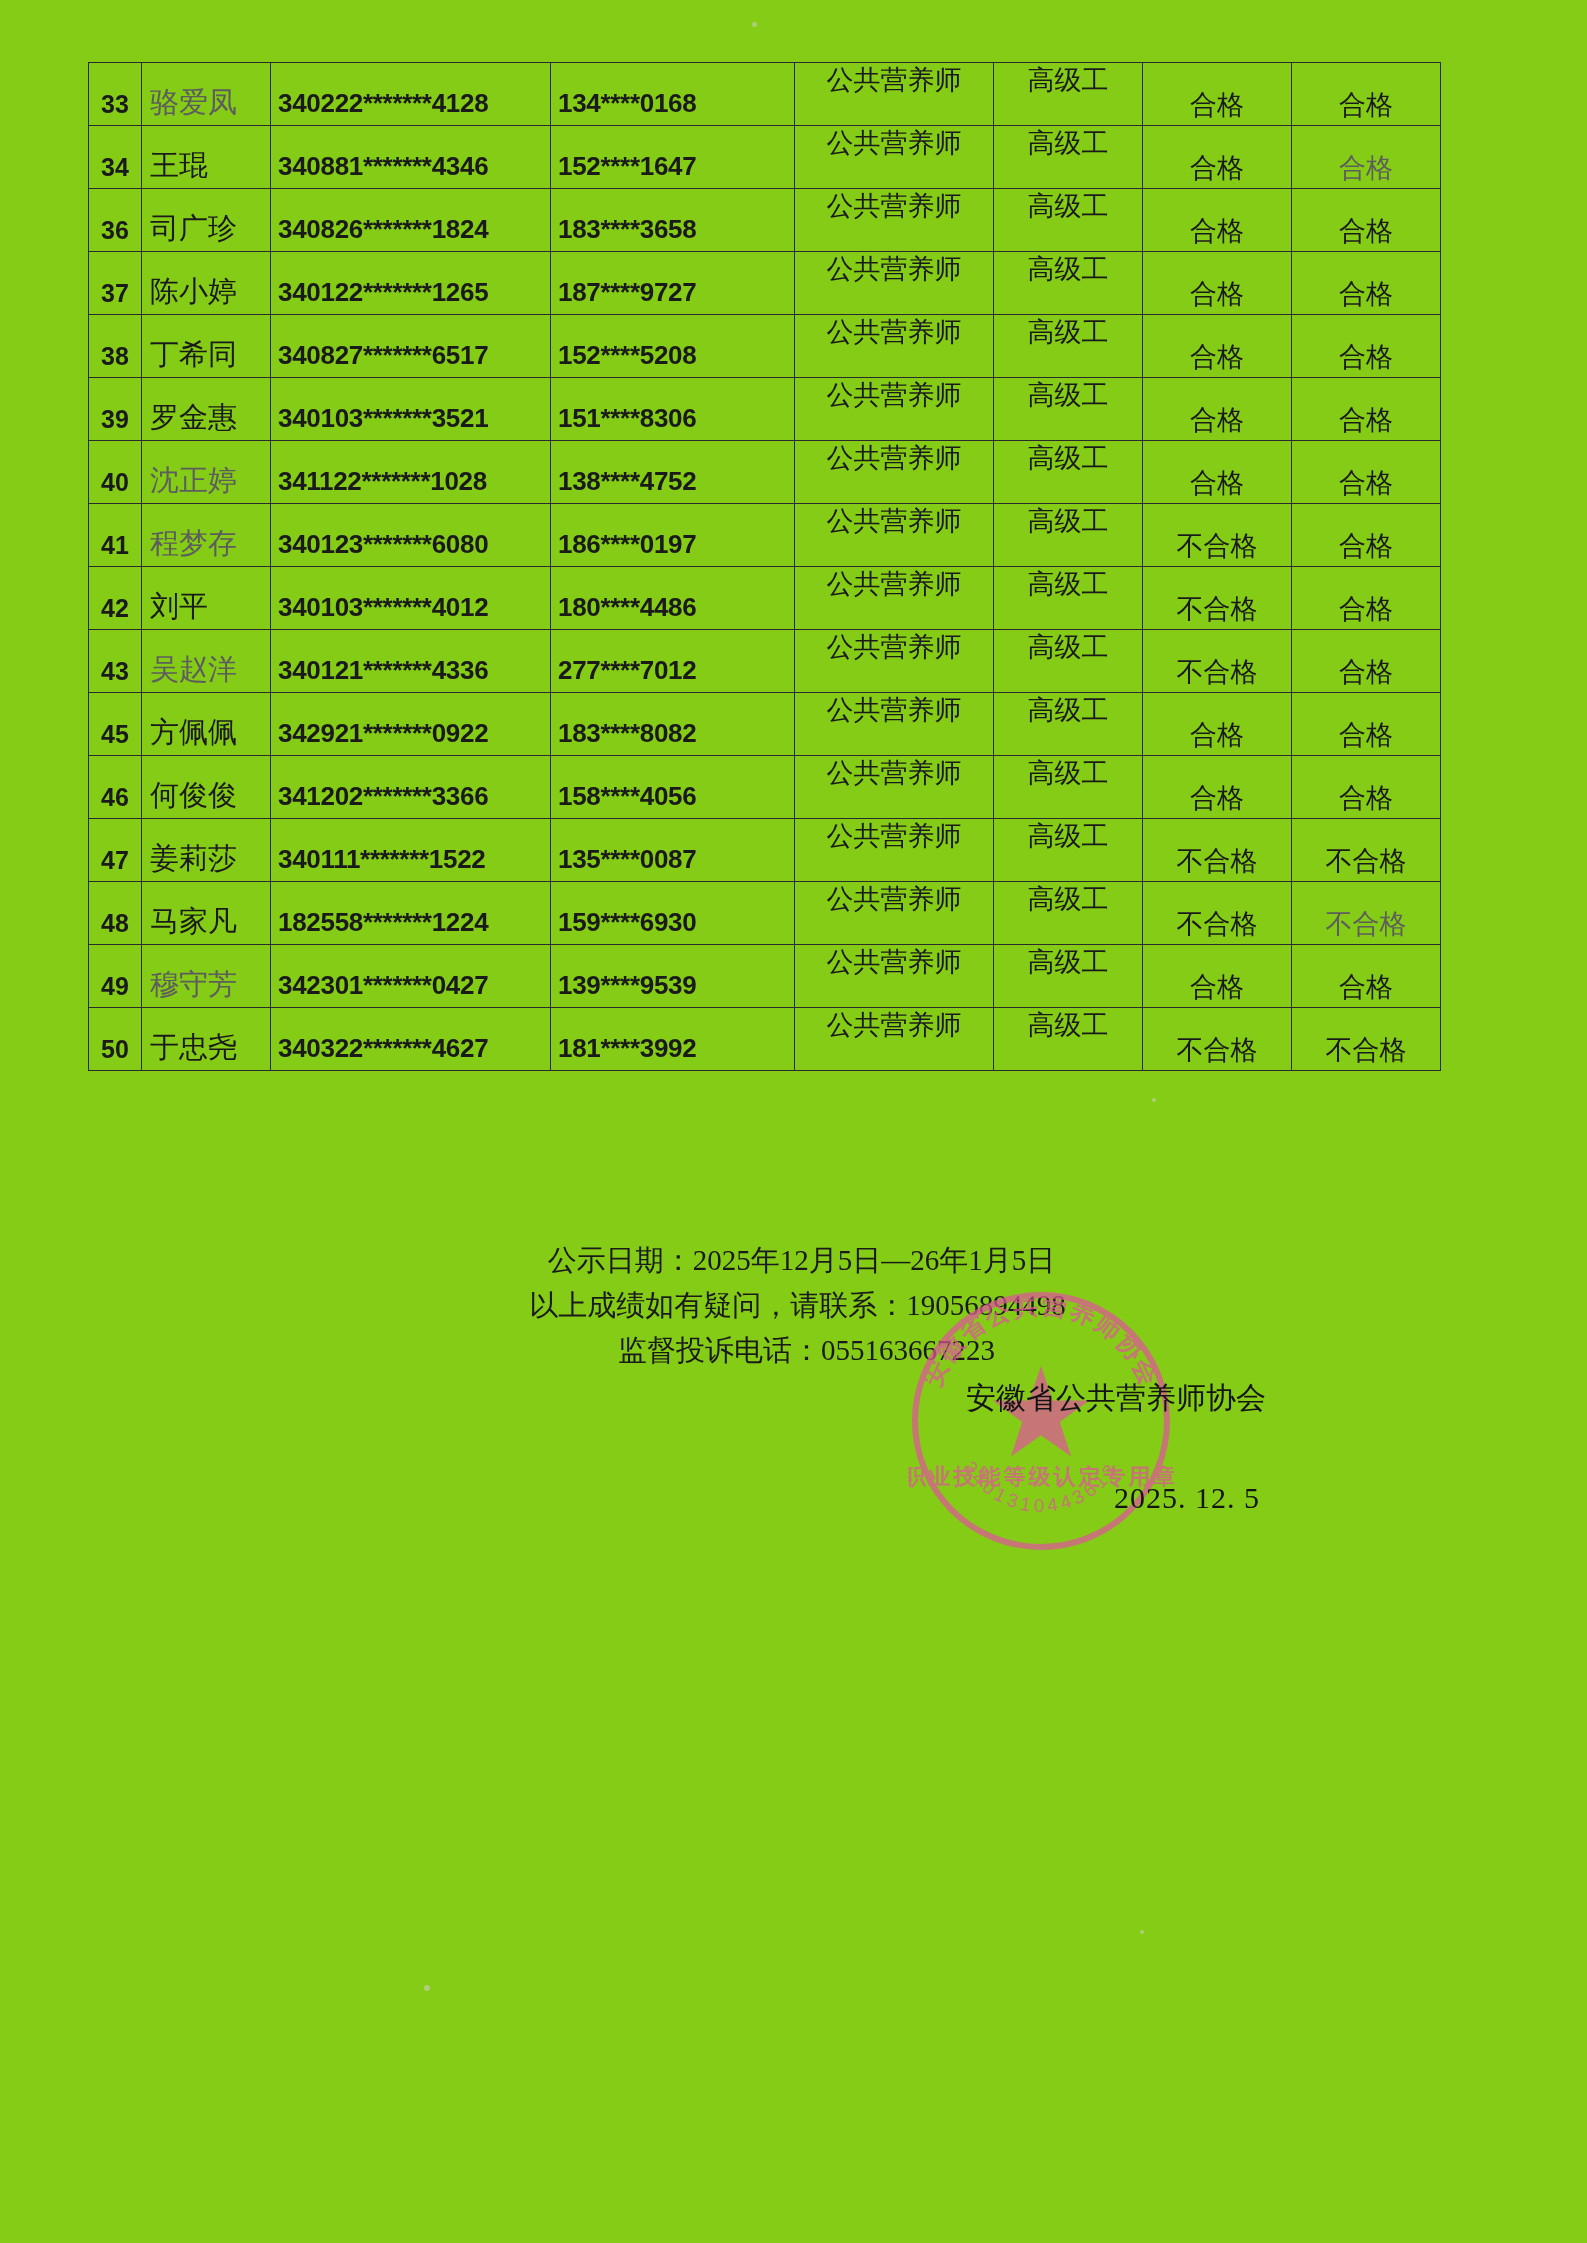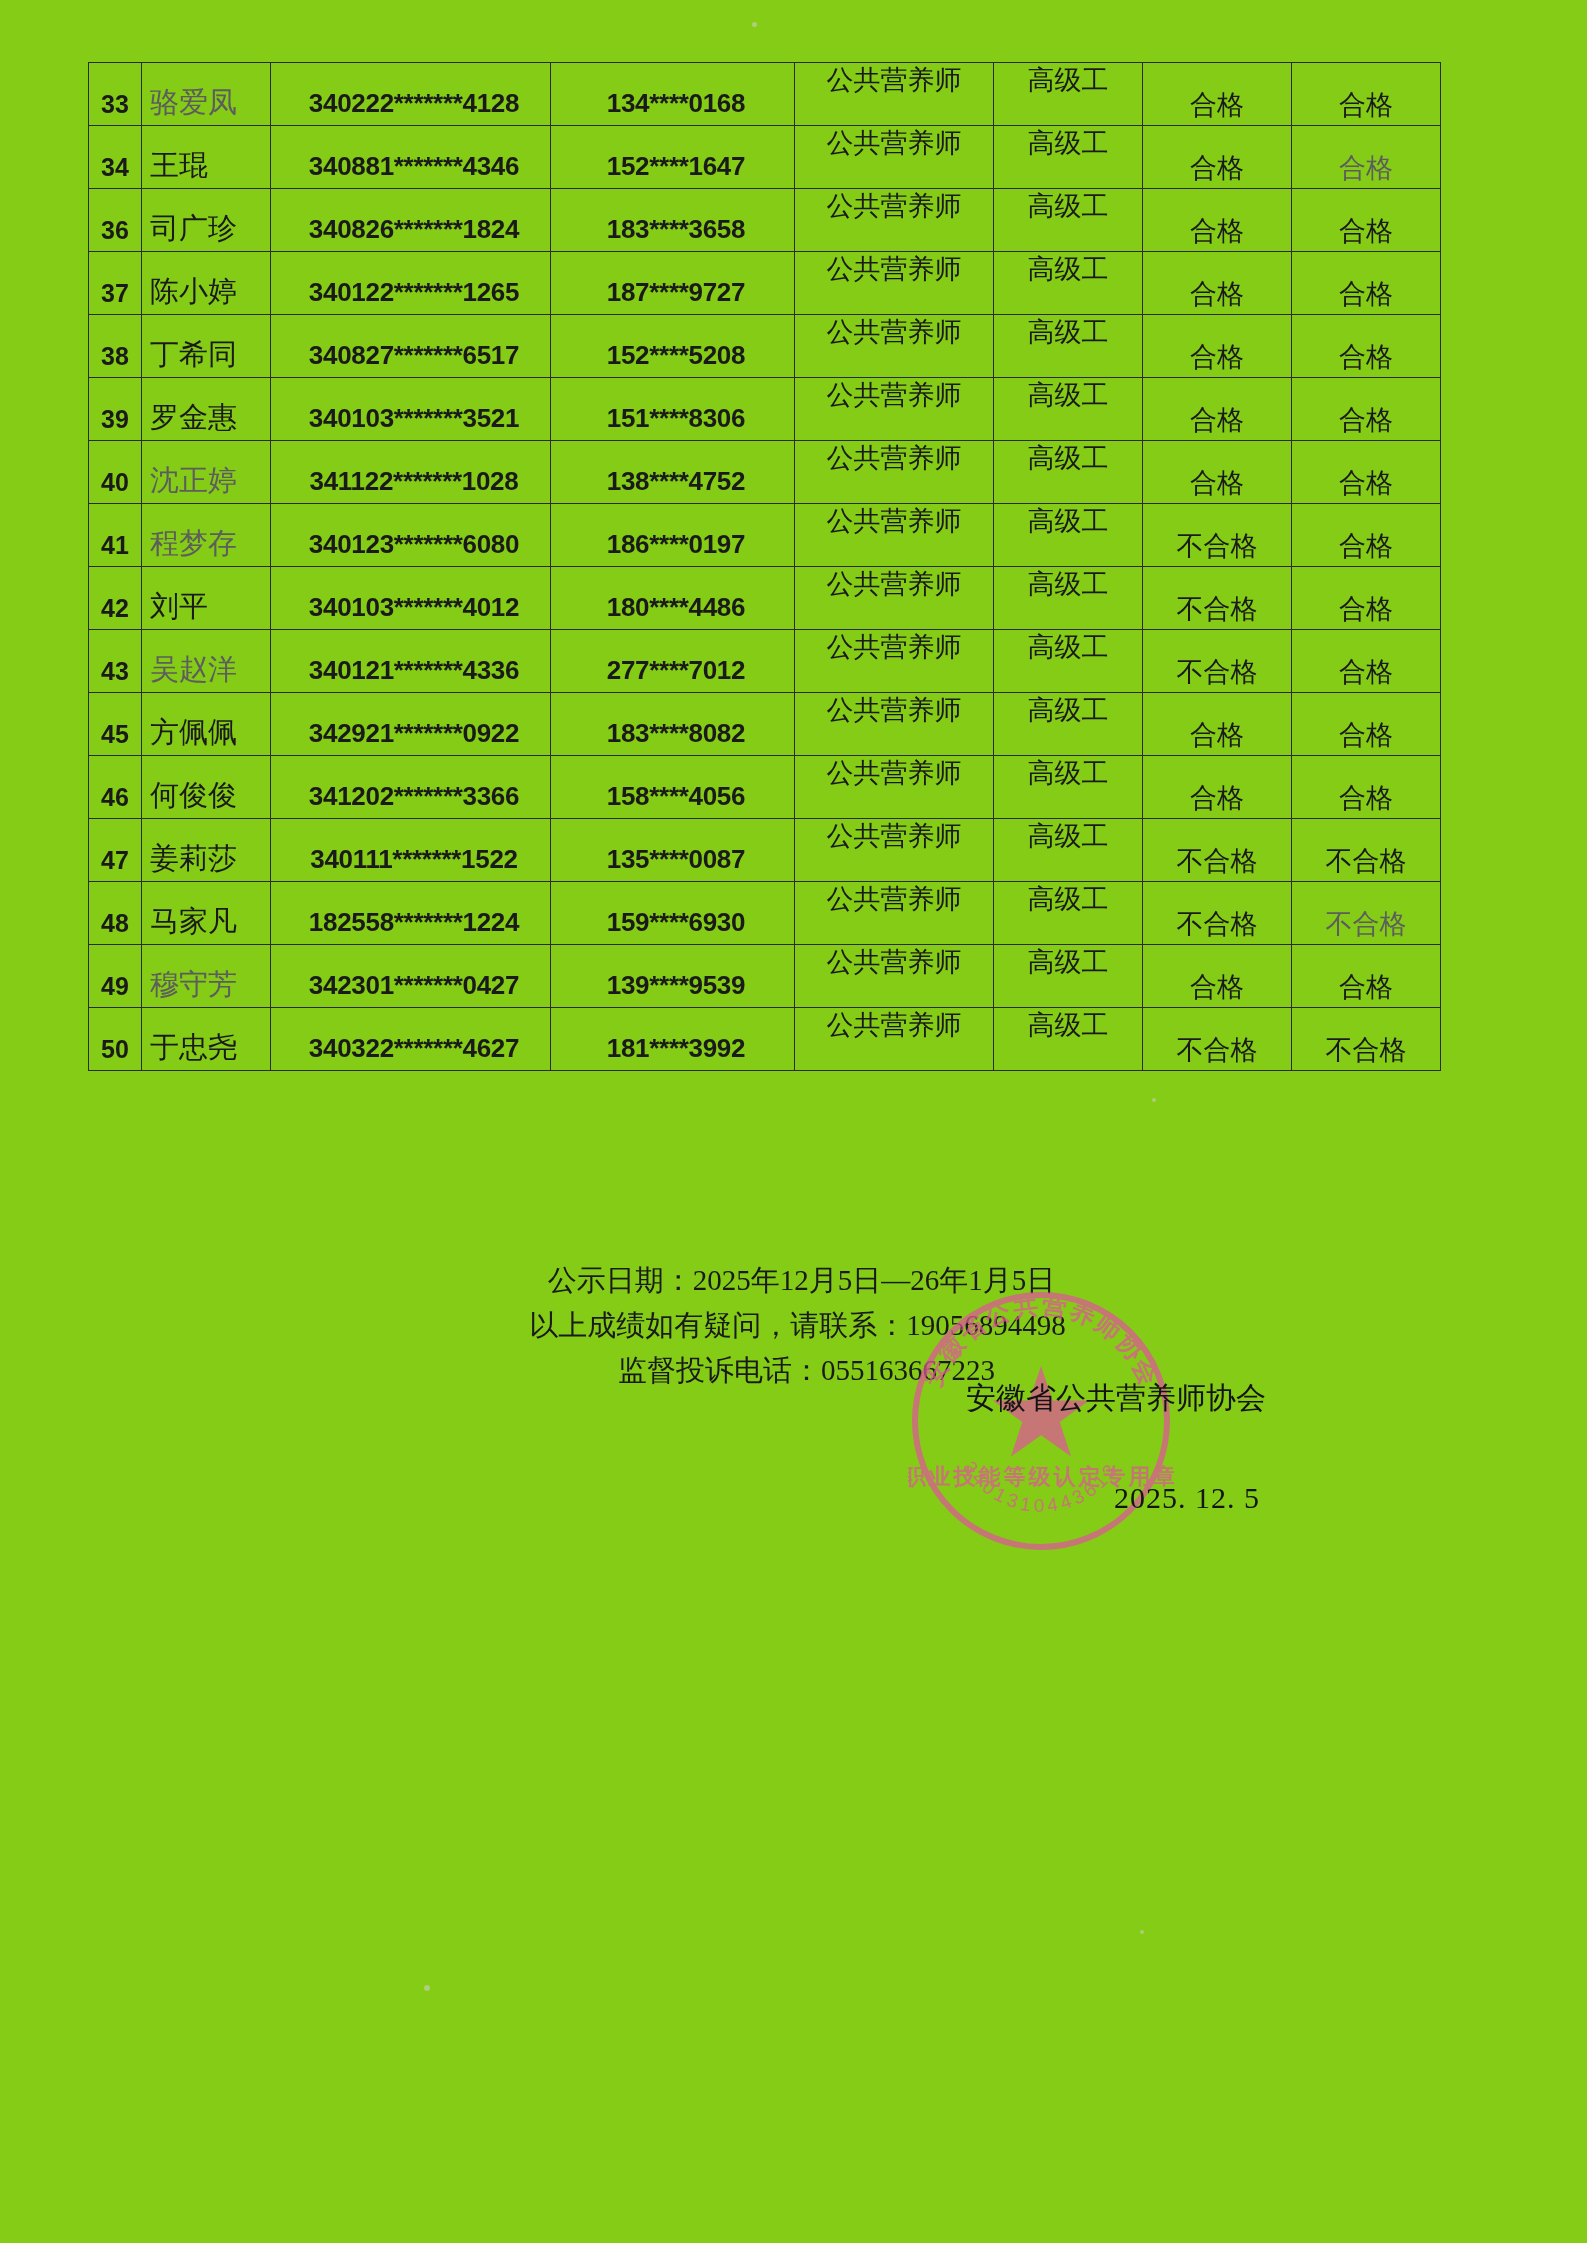--- a/index.html
+++ b/index.html
@@ -68,41 +68,41 @@
   .c-name > span,
   .c-id   > span,
   .c-tel  > span { display: block; padding-bottom: 8px; }
   .c-occ  > span,
   .c-lvl  > span { display: block; padding-top: 3px; }
   .c-r1   > span,
   .c-r2   > span { display: block; padding-bottom: 6px; }
 
   .c-seq > span  { font-family: "Liberation Sans", sans-serif; font-weight: 700; font-size: 25px; }
   .c-id > span,
-  .c-tel > span  { font-family: "Liberation Sans", sans-serif; font-weight: 700; font-size: 26px; letter-spacing: -.3px; text-align: center; }
+  .c-tel > span  { font-family: "Liberation Sans", sans-serif; font-weight: 700; font-size: 26px; letter-spacing: -.3px; }
   .c-name > span { font-size: 29px; }
   .c-occ > span,
   .c-lvl > span  { font-size: 27px; }
   .c-r1 > span,
   .c-r2 > span   { font-size: 27px; }
   .semi  { color: #5d5d5d; }
 
   
   #notice {
     position: absolute;
     left: 0;
     top: 1238px;
     width: 1587px;
     text-align: center;
     font-size: 29px;
     line-height: 1.55;
     color: #1a1a1a;
   }
   #notice .line { display: block; white-space: nowrap; }
-  #notice .line.l1 { padding-left: 16px; margin-top: 20px; }
+  #notice .line.l1 { padding-left: 16px; }
   #notice .line.l2 { padding-left: 8px; }
   #notice .line.l3 { padding-left: 26px; }
 
   #signature {
     position: absolute;
     left: 966px;
     top: 1382px;
     font-size: 30px;
     line-height: 1.05;
     white-space: nowrap;

